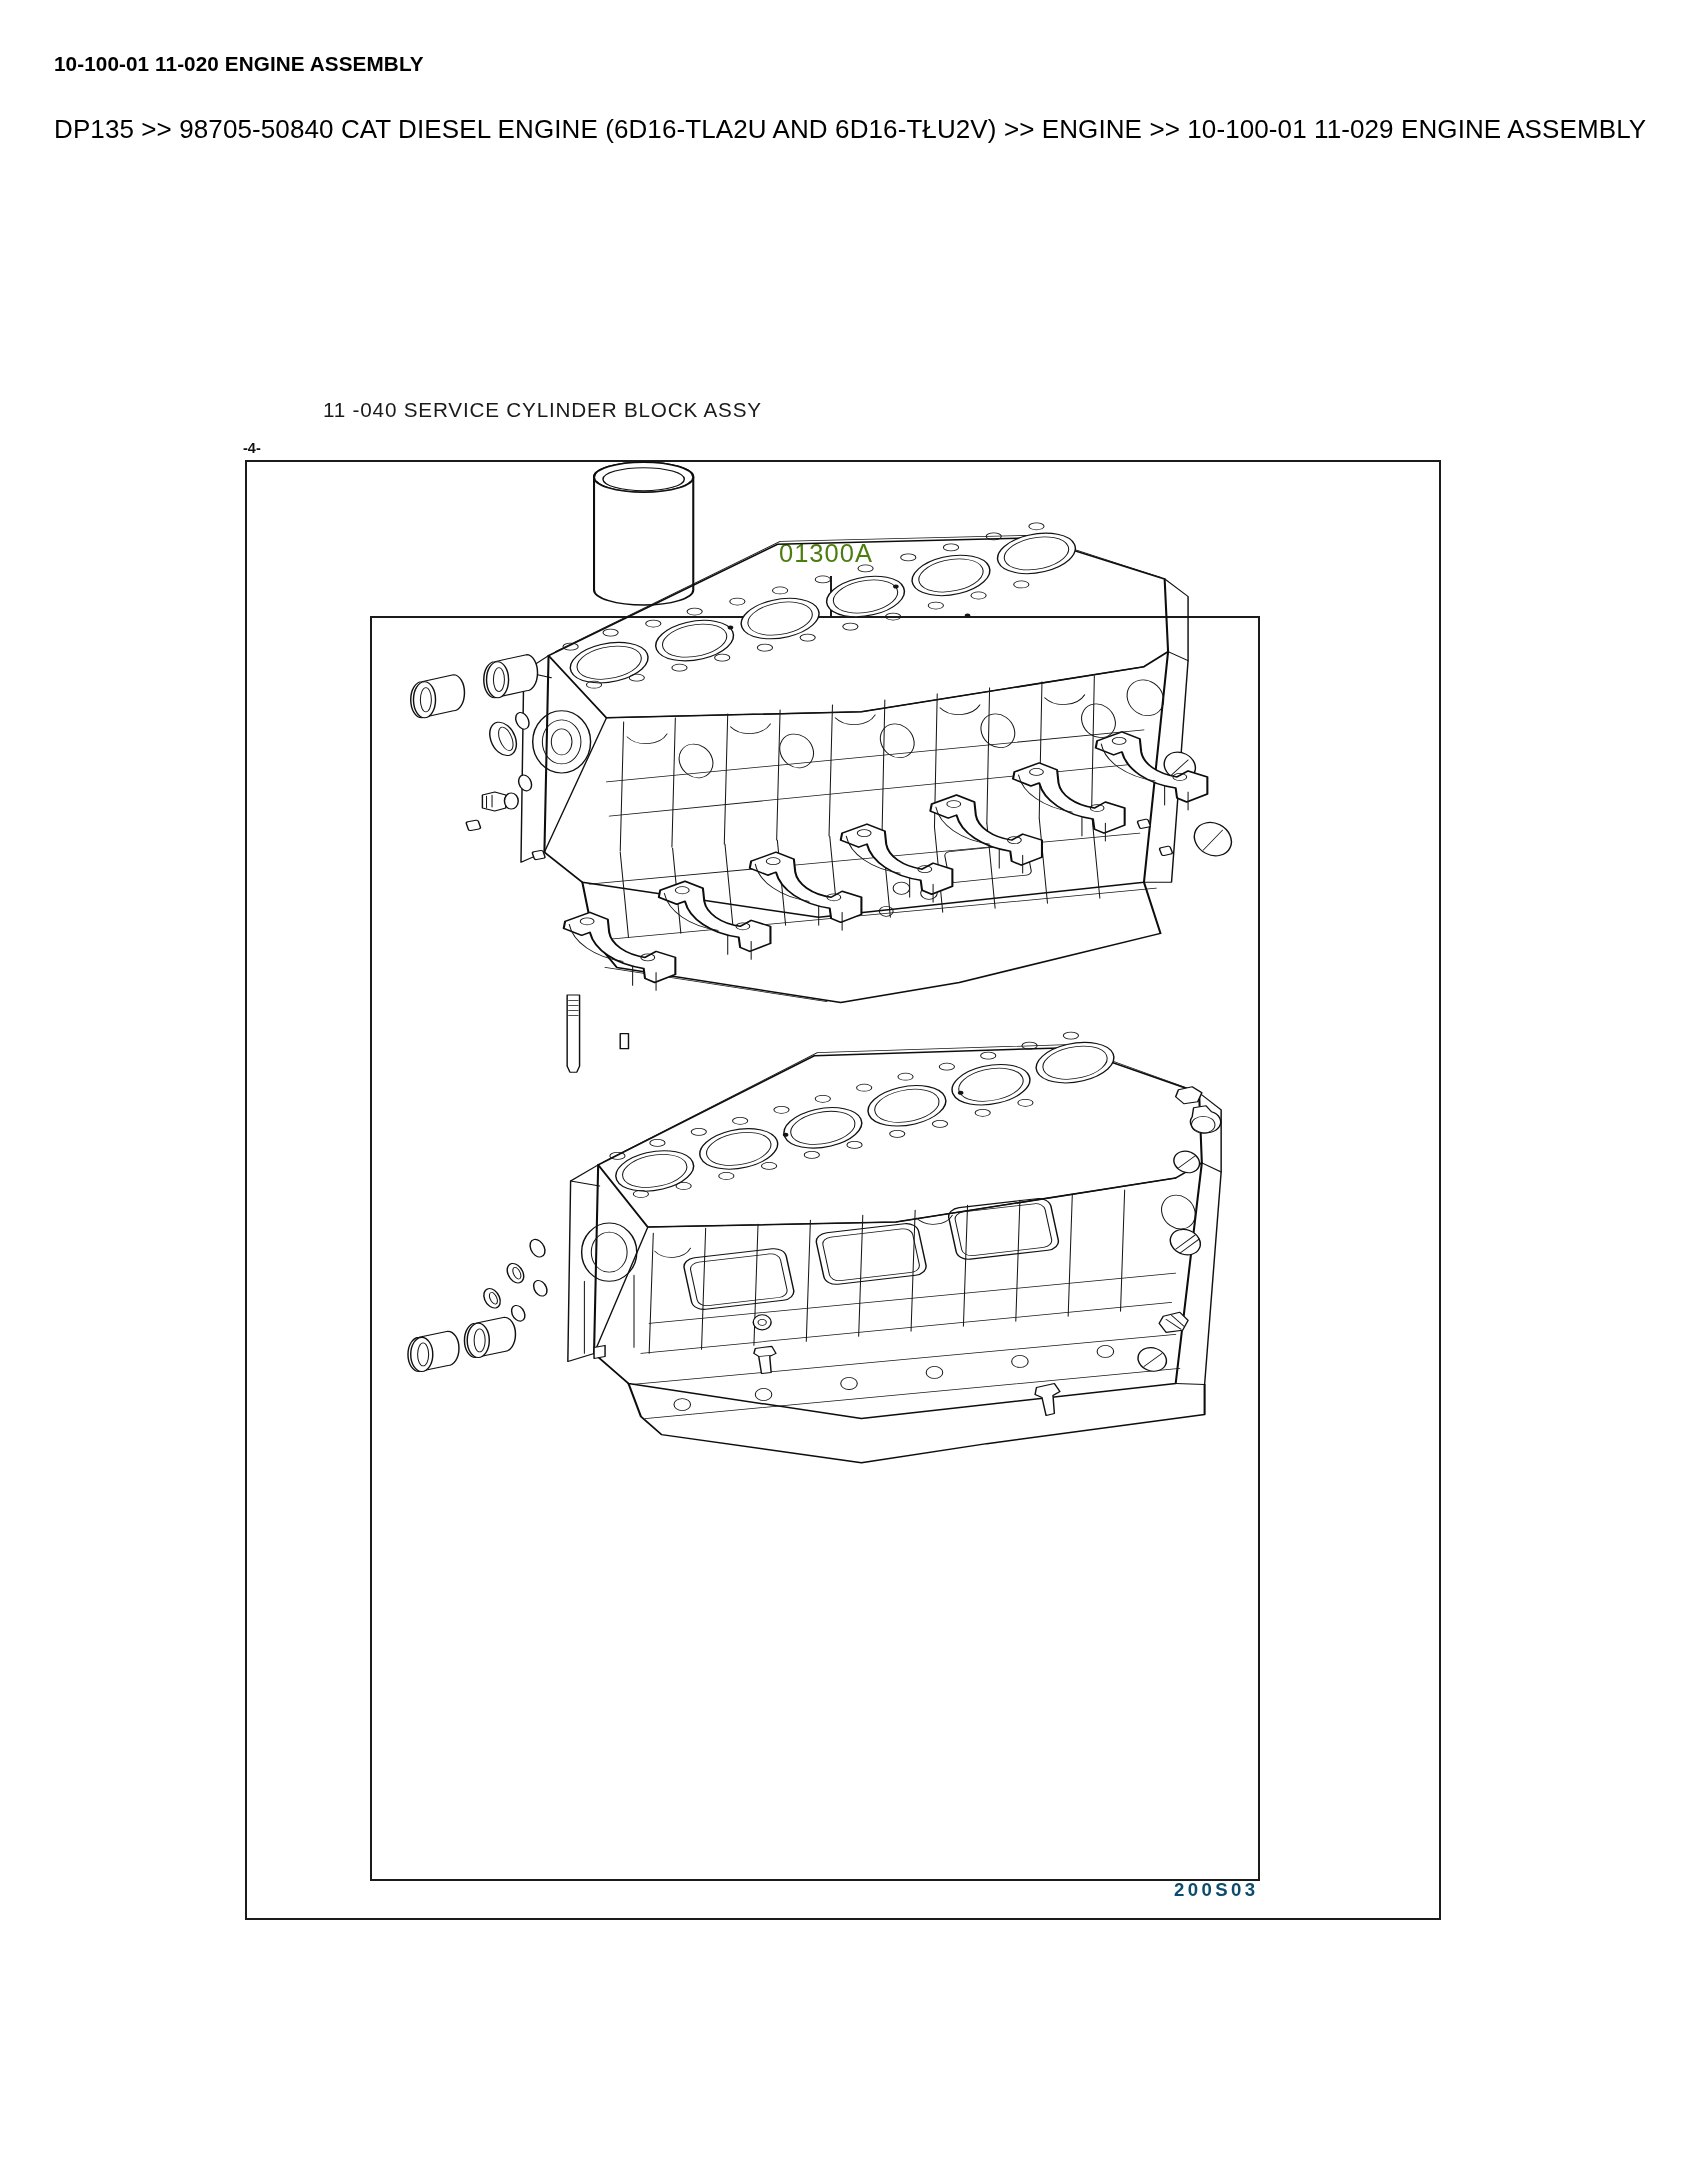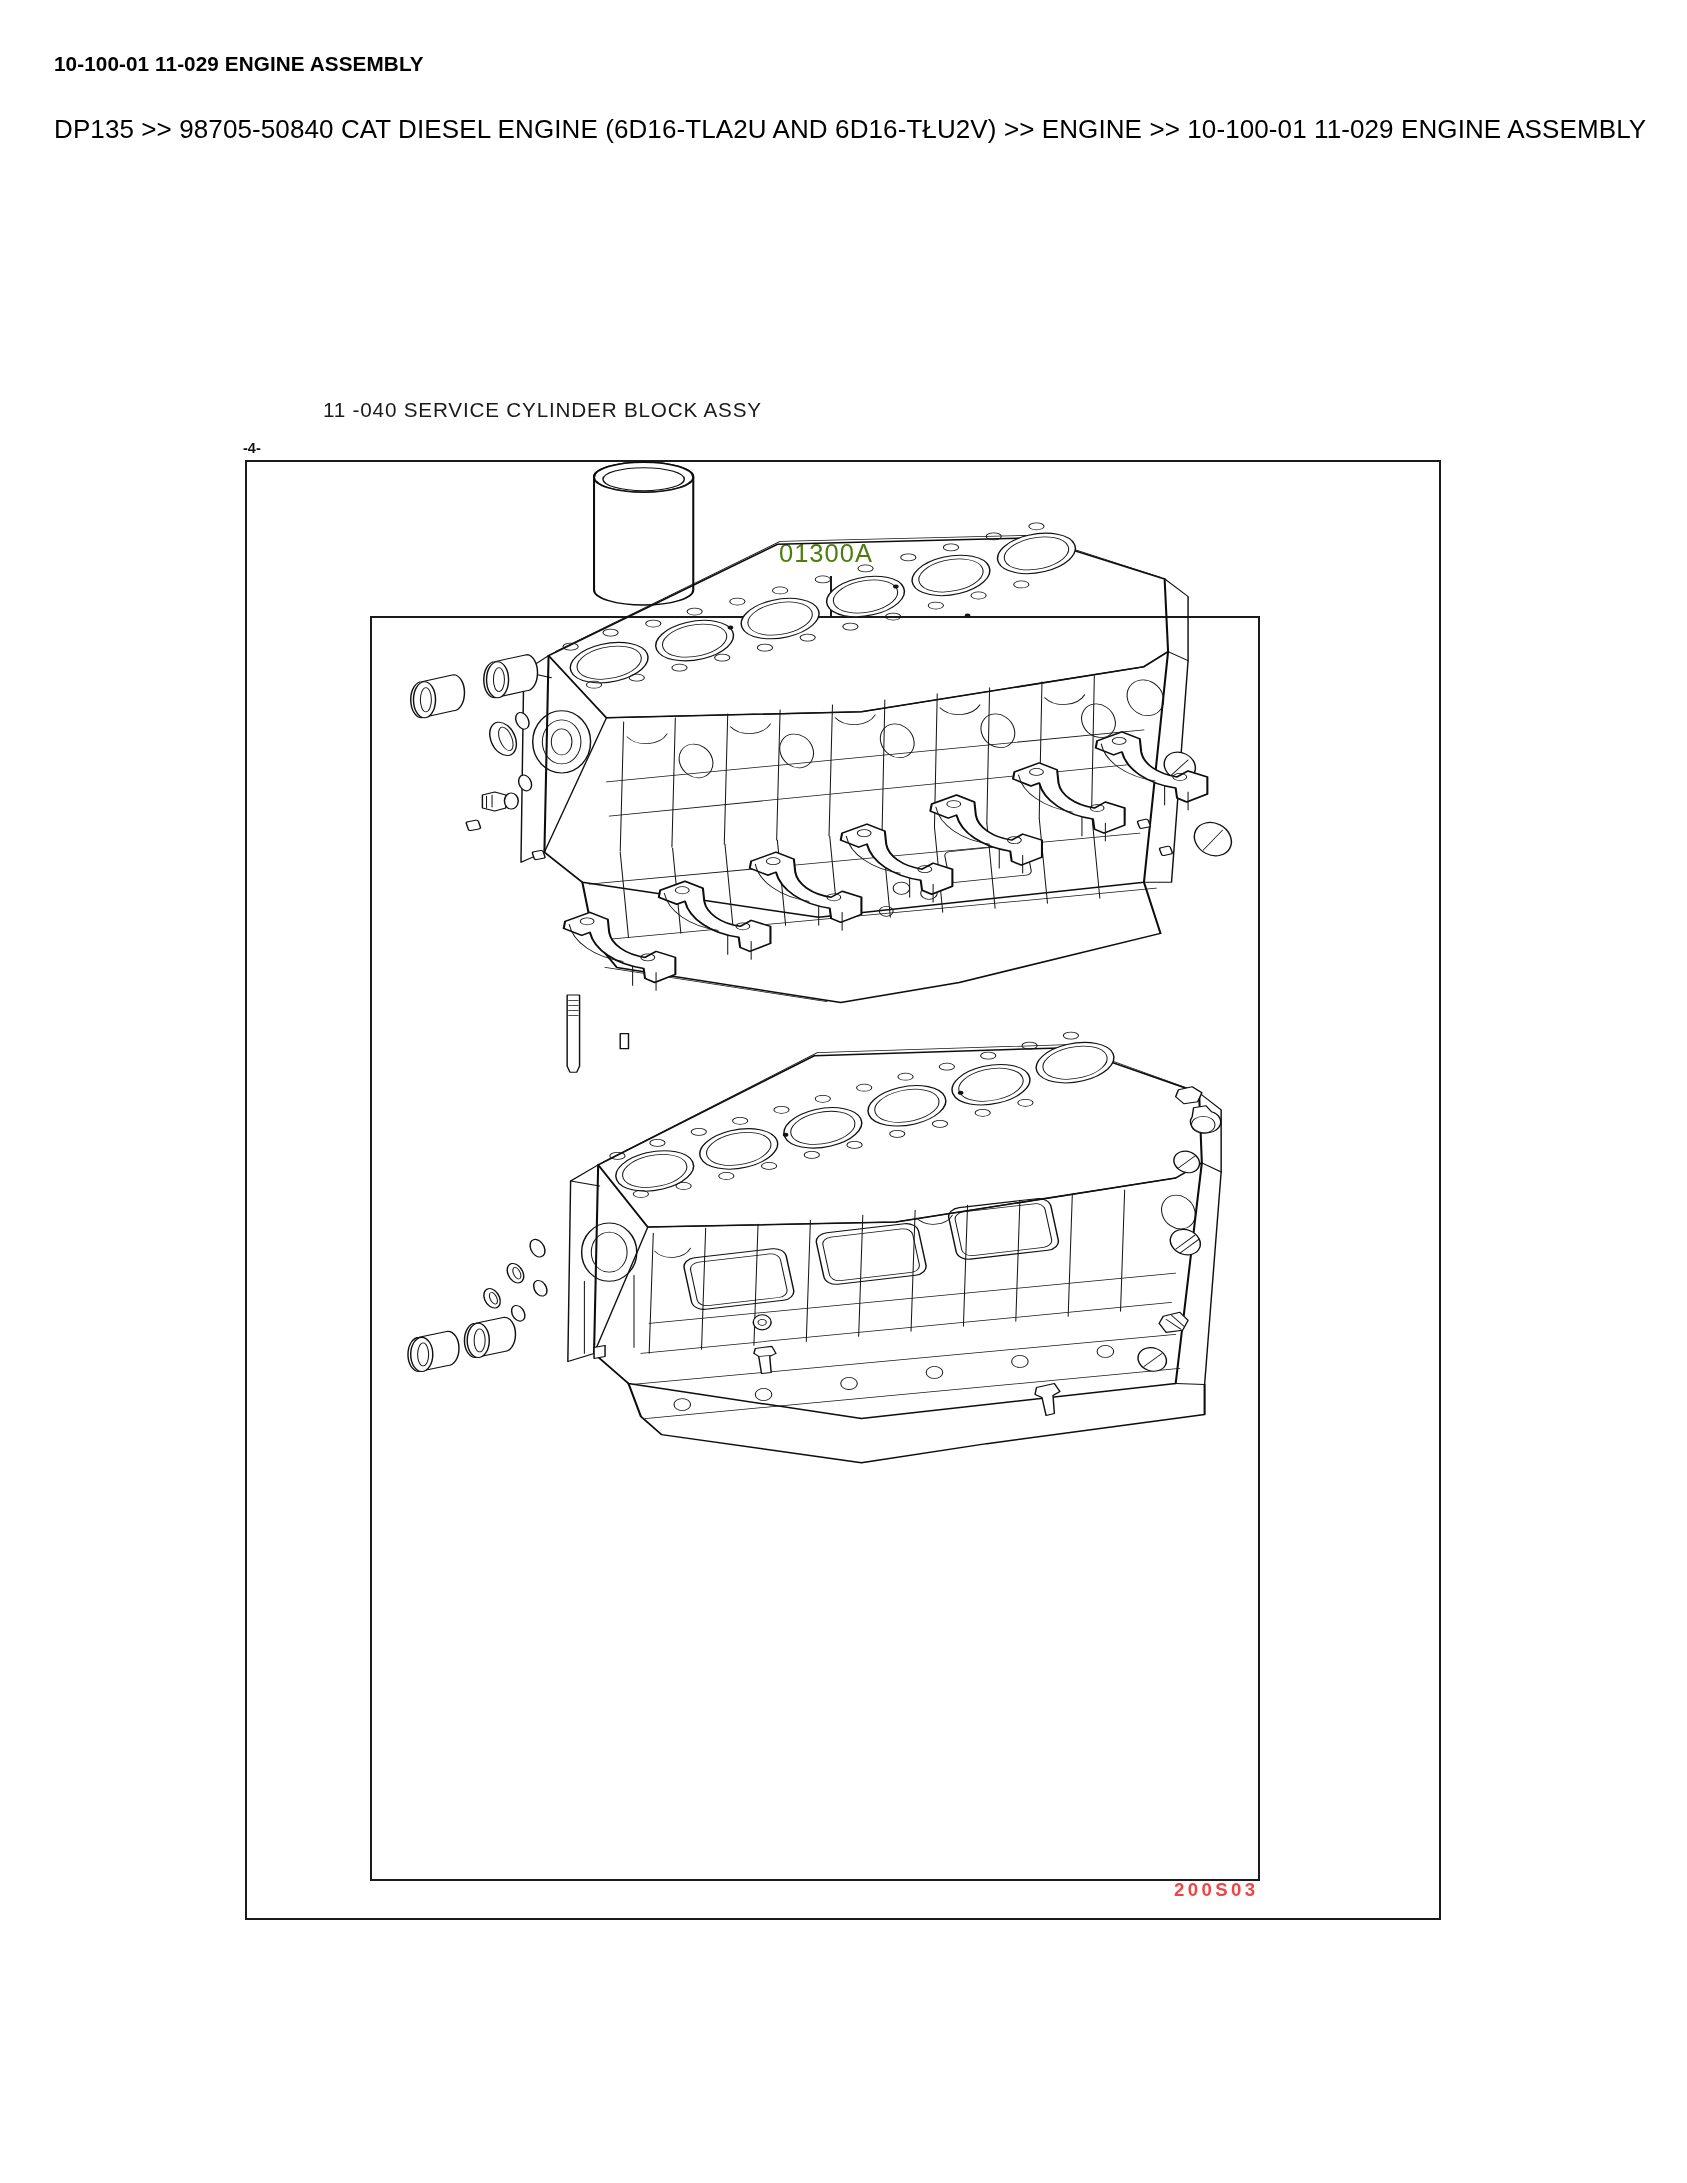--- a/index.html
+++ b/index.html
@@ -105,21 +105,21 @@
     height: 41px;
     background: #1b1b1b;
   }
   #drawing-number {
     position: absolute;
     left: 1174px;
     top: 1879px;
     font-size: 18.6px;
     letter-spacing: 3.4px;
     font-weight: bold;
-    color: #ef4444;
+    color: #0c4a6e;
     white-space: nowrap;
   }
   #drawing-svg {
     position: absolute;
     left: 0;
     top: 0;
     width: 100%;
     height: 100%;
     display: block;
   }
@@ -127,21 +127,21 @@
   .ln-t { fill: none; stroke: #161616; stroke-width: 1.5; stroke-linejoin: round; stroke-linecap: round; }
   .ln-b { fill: none; stroke: #0d0d0d; stroke-width: 3.0; stroke-linejoin: round; stroke-linecap: round; }
   .fl { fill: #ffffff; stroke: #111111; stroke-width: 2.1; stroke-linejoin: round; }
   .fl-b { fill: #ffffff; stroke: #0d0d0d; stroke-width: 3.0; stroke-linejoin: round; }
   .dot { fill: #141414; stroke: none; }
 </style>
 </head>
 <body>
 
 <div id="page-header">
-  <div id="doc-title">10-100-01 11-029 ENGINE ASSEMBLY</div>
+  <div id="doc-title">10-100-01 11-020 ENGINE ASSEMBLY</div>
   <div id="breadcrumb">DP135 &gt;&gt; 98705-50840 CAT DIESEL ENGINE (6D16-TLA2U AND 6D16-TŁU2V) &gt;&gt; ENGINE &gt;&gt; 10-100-01 11-029 ENGINE ASSEMBLY</div>
 </div>
 
 <div id="figure-region">
 
   <div id="figure-caption">11 -040   SERVICE CYLINDER BLOCK ASSY</div>
   <div id="page-marker">-4-</div>
 
   <div id="outer-frame">
     <div id="inner-frame"></div>

